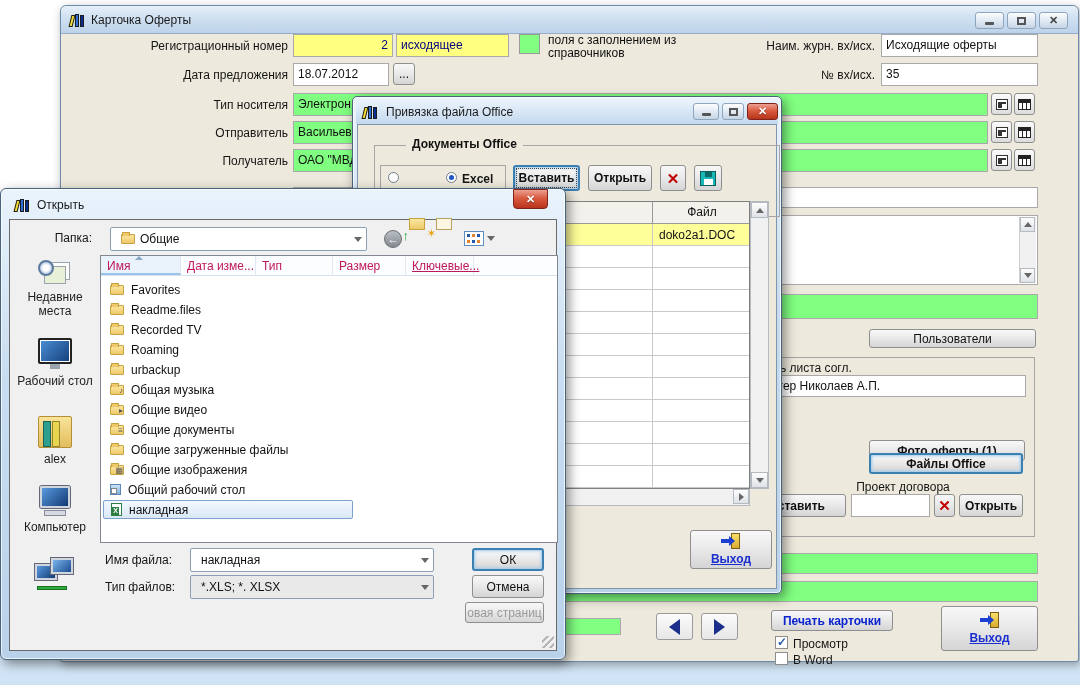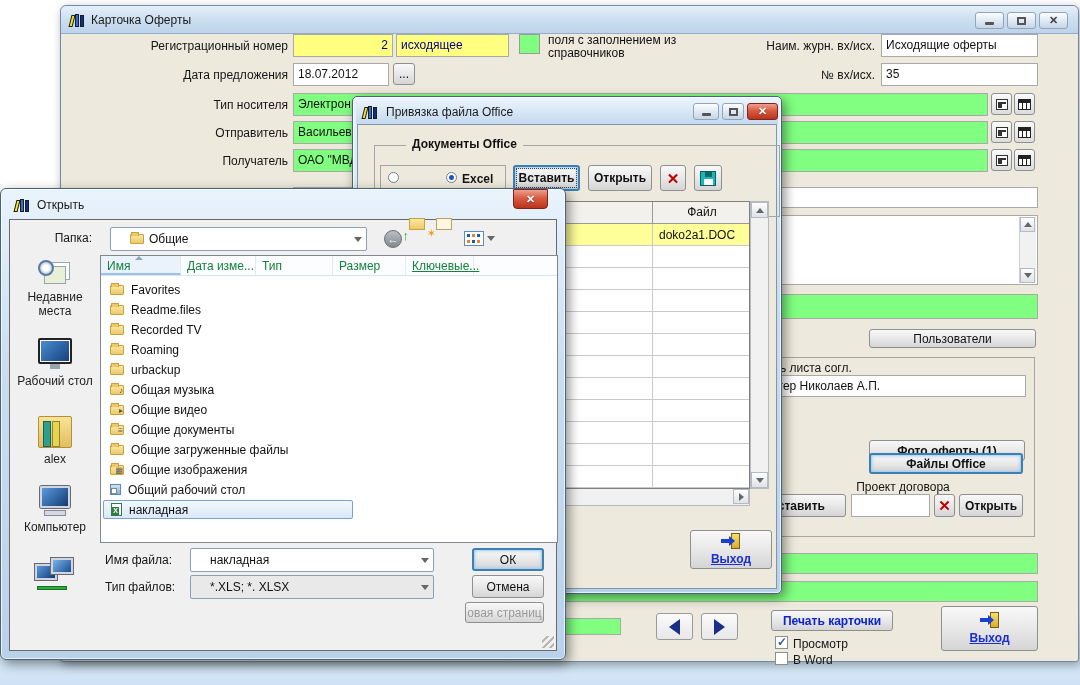--- a/index.html
+++ b/index.html
@@ -134,27 +134,27 @@
   .orow.yellowrow { background:#FFFF99; }
   .ovscroll { position:absolute; right:0; top:0; width:19px; height:288px; background:#f1f1f1; border:1px solid #b5bac1; }
   .ohscroll { position:absolute; left:0; top:288px; width:372px; height:17px; background:#f1f1f1; border:1px solid #b5bac1; border-top:none; }
 
   
   #open-dialog { left:0px; top:188px; width:566px; height:472px; z-index:3; }
   #open-client { position:absolute; left:8px; right:8px; top:30px; bottom:8px; background:#f0f0f0; border:1px solid #6a6a6a; }
   #open-close { left:512px; top:0; width:35px; height:20px; border-radius:0 0 4px 4px; }
 
   .combo { position:absolute; background:#fff; border:1px solid #8ba0b5; border-radius:2px;
-           display:flex; align-items:center; padding-left:19px; gap:5px; }
+           display:flex; align-items:center; padding-left:10px; gap:5px; }
   .combo .arrowzone { position:absolute; right:0; top:0; bottom:0; width:16px; display:flex; align-items:center; justify-content:center; }
   .combo.gray { background:#e9e9e9; }
 
   .flist { position:absolute; left:90px; top:35px; width:458px; height:288px; background:#fff; border:1px solid #828790; }
   .fhead { position:absolute; left:0; top:0; right:0; height:20px; background:#fcfdfe; border-bottom:1px solid #d9e3ee; display:flex; }
-  .fcol { position:relative; height:100%; border-right:1px solid #e1eaf4; padding:3px 0 0 6px; color:#15803d; }
+  .fcol { position:relative; height:100%; border-right:1px solid #e1eaf4; padding:3px 0 0 6px; color:#be185d; }
   .fcol.sorted { background:#eaf3fc; border-bottom:2px solid #99c3e8; }
   .fcol.sorted .sortarr { position:absolute; left:34px; top:0px; width:0; height:0;
         border-left:4px solid transparent; border-right:4px solid transparent; border-bottom:4px solid #8aa8c4; }
   .frow { position:absolute; left:2px; height:19px; display:flex; align-items:center; gap:7px; padding-left:7px; white-space:nowrap; }
   .frow.selected { border:1px solid #7da2ce; border-radius:2px; background:linear-gradient(#f3f8fd,#d9e8f7); width:250px; }
 
   .sideitem { position:absolute; width:86px; text-align:center; color:#1e1e1e; }
   .sideitem .cap { line-height:14px; }
 
   

